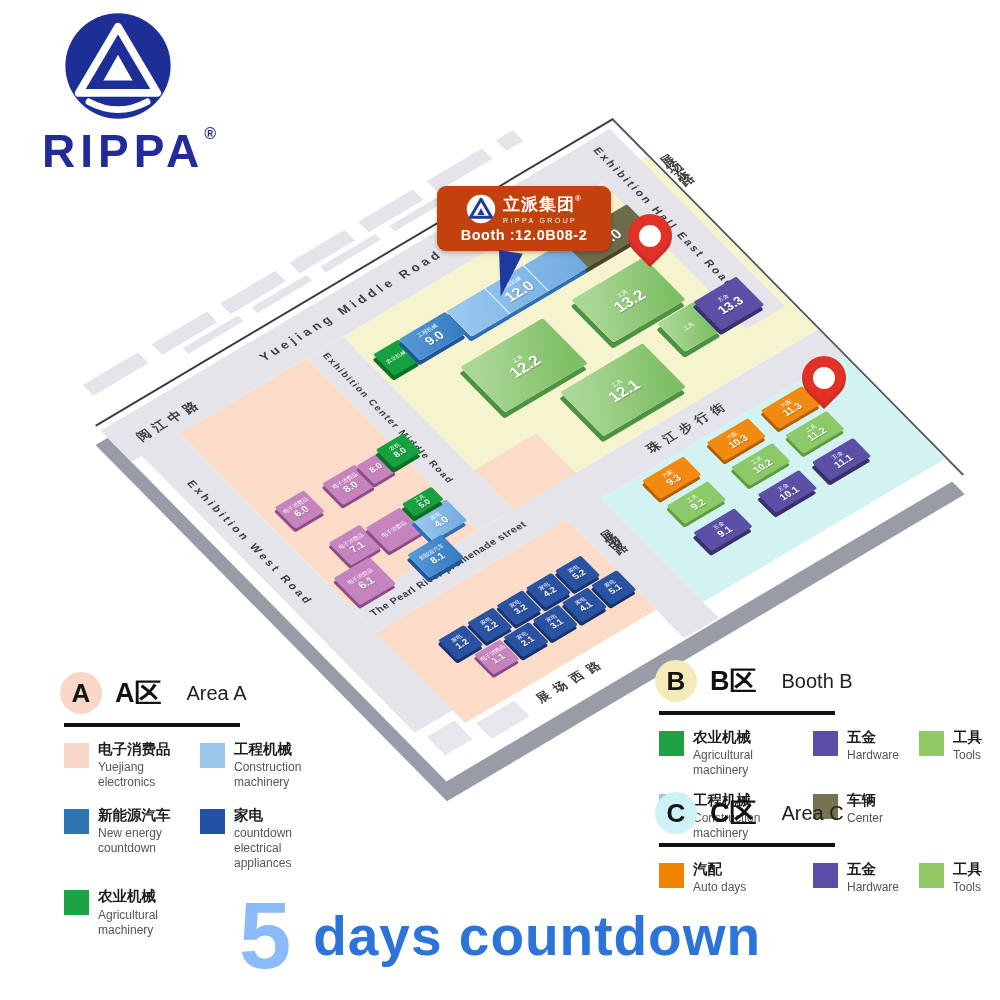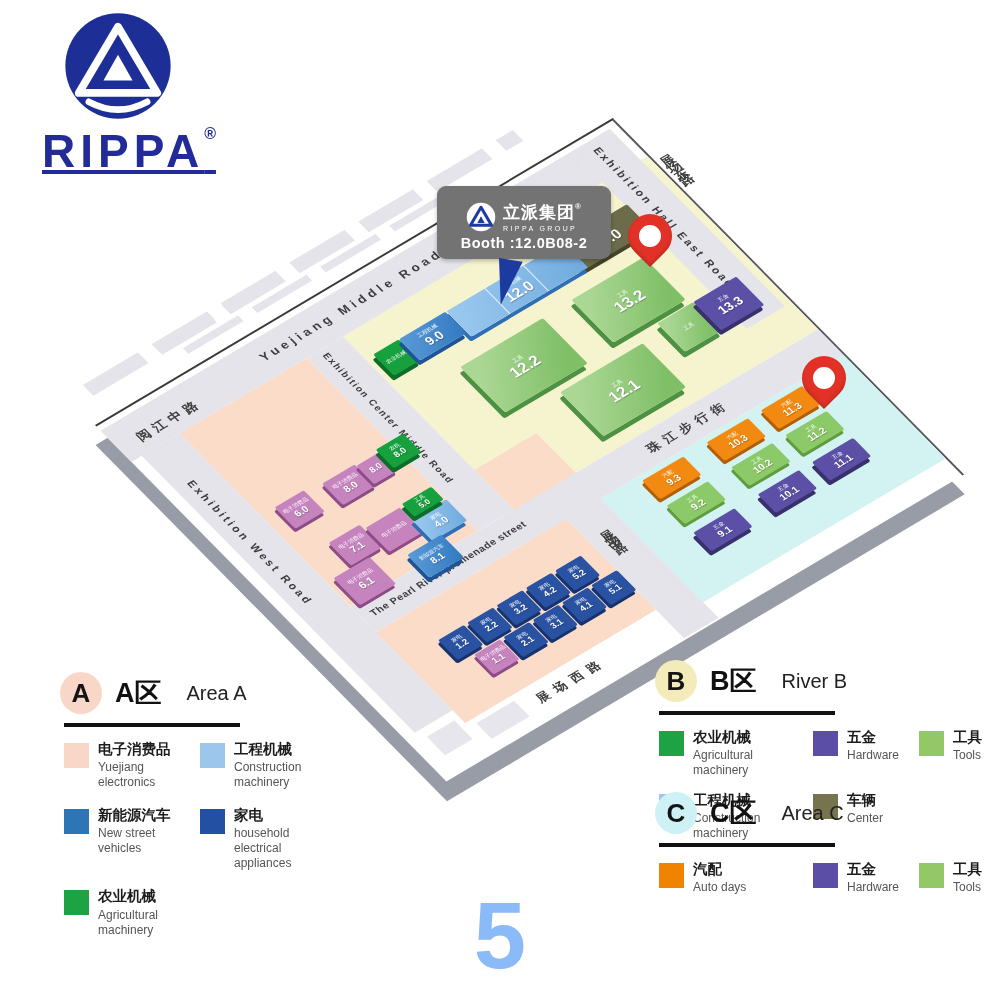--- a/index.html
+++ b/index.html
@@ -3,21 +3,21 @@
 <meta charset="utf-8">
 <style>
   html,body{margin:0;padding:0;}
   body{
     width:1000px;height:1000px;position:relative;overflow:hidden;
     background:#ffffff;font-family:"Liberation Sans", sans-serif;
   }
   
   .logo{position:absolute;left:42px;top:10px;width:230px;}
   .logo .emblem{display:block;margin-left:20px;}
-  .brand-row{margin-top:4px;color:#232b99;font-weight:800;font-size:46px;letter-spacing:5px;line-height:1;text-decoration:underline;}
+  .brand-row{margin-top:4px;color:#232b99;font-weight:800;font-size:46px;letter-spacing:5px;line-height:1;}
   .brand-row sup{font-size:16px;letter-spacing:0;vertical-align:28px;}
   
   .map-container{position:absolute;left:0;top:0;width:600px;height:500px;
     transform-origin:0 0;transform:matrix(0.86,-0.51,0.70,0.71,95,425);}
   .board{position:absolute;left:0;top:0;width:600px;height:500px;background:#ffffff;
     border-top:2px solid #3a3a3a;border-right:2px solid #55555f;
     box-shadow:-14px 18px 0 #989ca6;}
   .area{position:absolute;}
   .area-yellow{left:246px;top:52px;width:354px;height:244px;background:#f6f3cf;}
   .area-peach-upper{left:56px;top:52px;width:148px;height:244px;background:#fadcc9;}
@@ -42,22 +42,22 @@
     linear-gradient(90deg,rgba(255,255,255,0) calc(66% - 1px),rgba(255,255,255,.85) 66%,rgba(255,255,255,0) calc(66% + 1px)),
     linear-gradient(125deg,#9ccaf0,#6faade);}
   .blue{background:linear-gradient(125deg,#5a9bd8,#3379c0);box-shadow:-4px 4px 0 #1d5598;}
   .navy{background:#2a52a2;box-shadow:-3px 3px 0 #16336e;}
   .olive{background:#6c6c4a;box-shadow:-4px 4px 0 #45452c;}
   .purple{background:#5b50a6;box-shadow:-4px 4px 0 #39306e;}
   .orange{background:#f28a12;box-shadow:-3px 3px 0 #b05f07;}
   .mauve{background:#c684bf;box-shadow:-3px 3px 0 #8d4c86;}
   .lightgreen{background:#8cc968;box-shadow:-3px 3px 0 #5f9c3e;}
   
-  .callout{position:absolute;left:437px;top:186px;width:158px;background:#737373;border-radius:9px;
-    padding:15px 8px 8px;color:#fff;box-shadow:0 2px 4px rgba(0,0,0,.25);}
+  .callout{position:absolute;left:437px;top:186px;width:158px;background:#c2410c;border-radius:9px;
+    padding:7px 8px 8px;color:#fff;box-shadow:0 2px 4px rgba(0,0,0,.25);}
   .callout::after{content:"";position:absolute;left:62px;top:99%;width:0;height:0;
     border-left:9px solid transparent;border-right:15px solid transparent;border-top:46px solid #1c3aa0;
     transform:rotate(9deg);transform-origin:top left;}
   .c-row{display:flex;align-items:center;justify-content:center;gap:7px;}
   .c-names{display:flex;flex-direction:column;align-items:flex-start;}
   .c-cn{font-size:17px;font-weight:800;letter-spacing:1px;}
   .c-cn sup{font-size:8px;vertical-align:9px;}
   .c-en{font-size:7px;letter-spacing:2.4px;margin-top:1px;}
   .c-booth{font-size:14.5px;font-weight:700;text-align:center;margin-top:3px;letter-spacing:.5px;}
   
@@ -320,45 +320,45 @@
         <div class="l-swatch" style="background: rgb(156, 198, 236);"></div>
         <div>
           <div class="l-cn">工程机械</div>
           <div class="l-en">Construction machinery</div>
         </div>
       </div>
       <div class="l-item">
         <div class="l-swatch" style="background: rgb(46, 117, 182);"></div>
         <div>
           <div class="l-cn">新能源汽车</div>
-          <div class="l-en">New street vehicles</div>
+          <div class="l-en">New energy countdown</div>
         </div>
       </div>
       <div class="l-item">
         <div class="l-swatch" style="background: rgb(36, 80, 164);"></div>
         <div>
           <div class="l-cn">家电</div>
-          <div class="l-en">household electrical appliances</div>
+          <div class="l-en">countdown electrical appliances</div>
         </div>
       </div>
       <div class="l-item">
         <div class="l-swatch" style="background: rgb(30, 163, 68);"></div>
         <div>
           <div class="l-cn">农业机械</div>
           <div class="l-en">Agricultural machinery</div>
         </div>
       </div>
     </div>
 </div>
 
 <div class="legend legend-b" style="left:655px;top:660px;width:330px;">
   <div class="l-head">
     <div class="l-circle" style="background: rgb(243, 236, 186);">B</div>
     <div class="l-title">B区</div>
-    <div class="l-sub">River B</div>
+    <div class="l-sub">Booth B</div>
   </div>
   <div class="l-rule"></div>
   <div class="l-items">
       <div class="l-item">
         <div class="l-swatch" style="background: rgb(30, 163, 68);"></div>
         <div>
           <div class="l-cn">农业机械</div>
           <div class="l-en">Agricultural machinery</div>
         </div>
       </div>
@@ -420,13 +420,14 @@
         <div>
           <div class="l-cn">工具</div>
           <div class="l-en">Tools</div>
         </div>
       </div>
     </div>
 </div>
 
 <div class="countdown">
   <span class="cd-num">5</span>
+  <span class="cd-text">days countdown</span>
 </div>
 
 </body></html>

